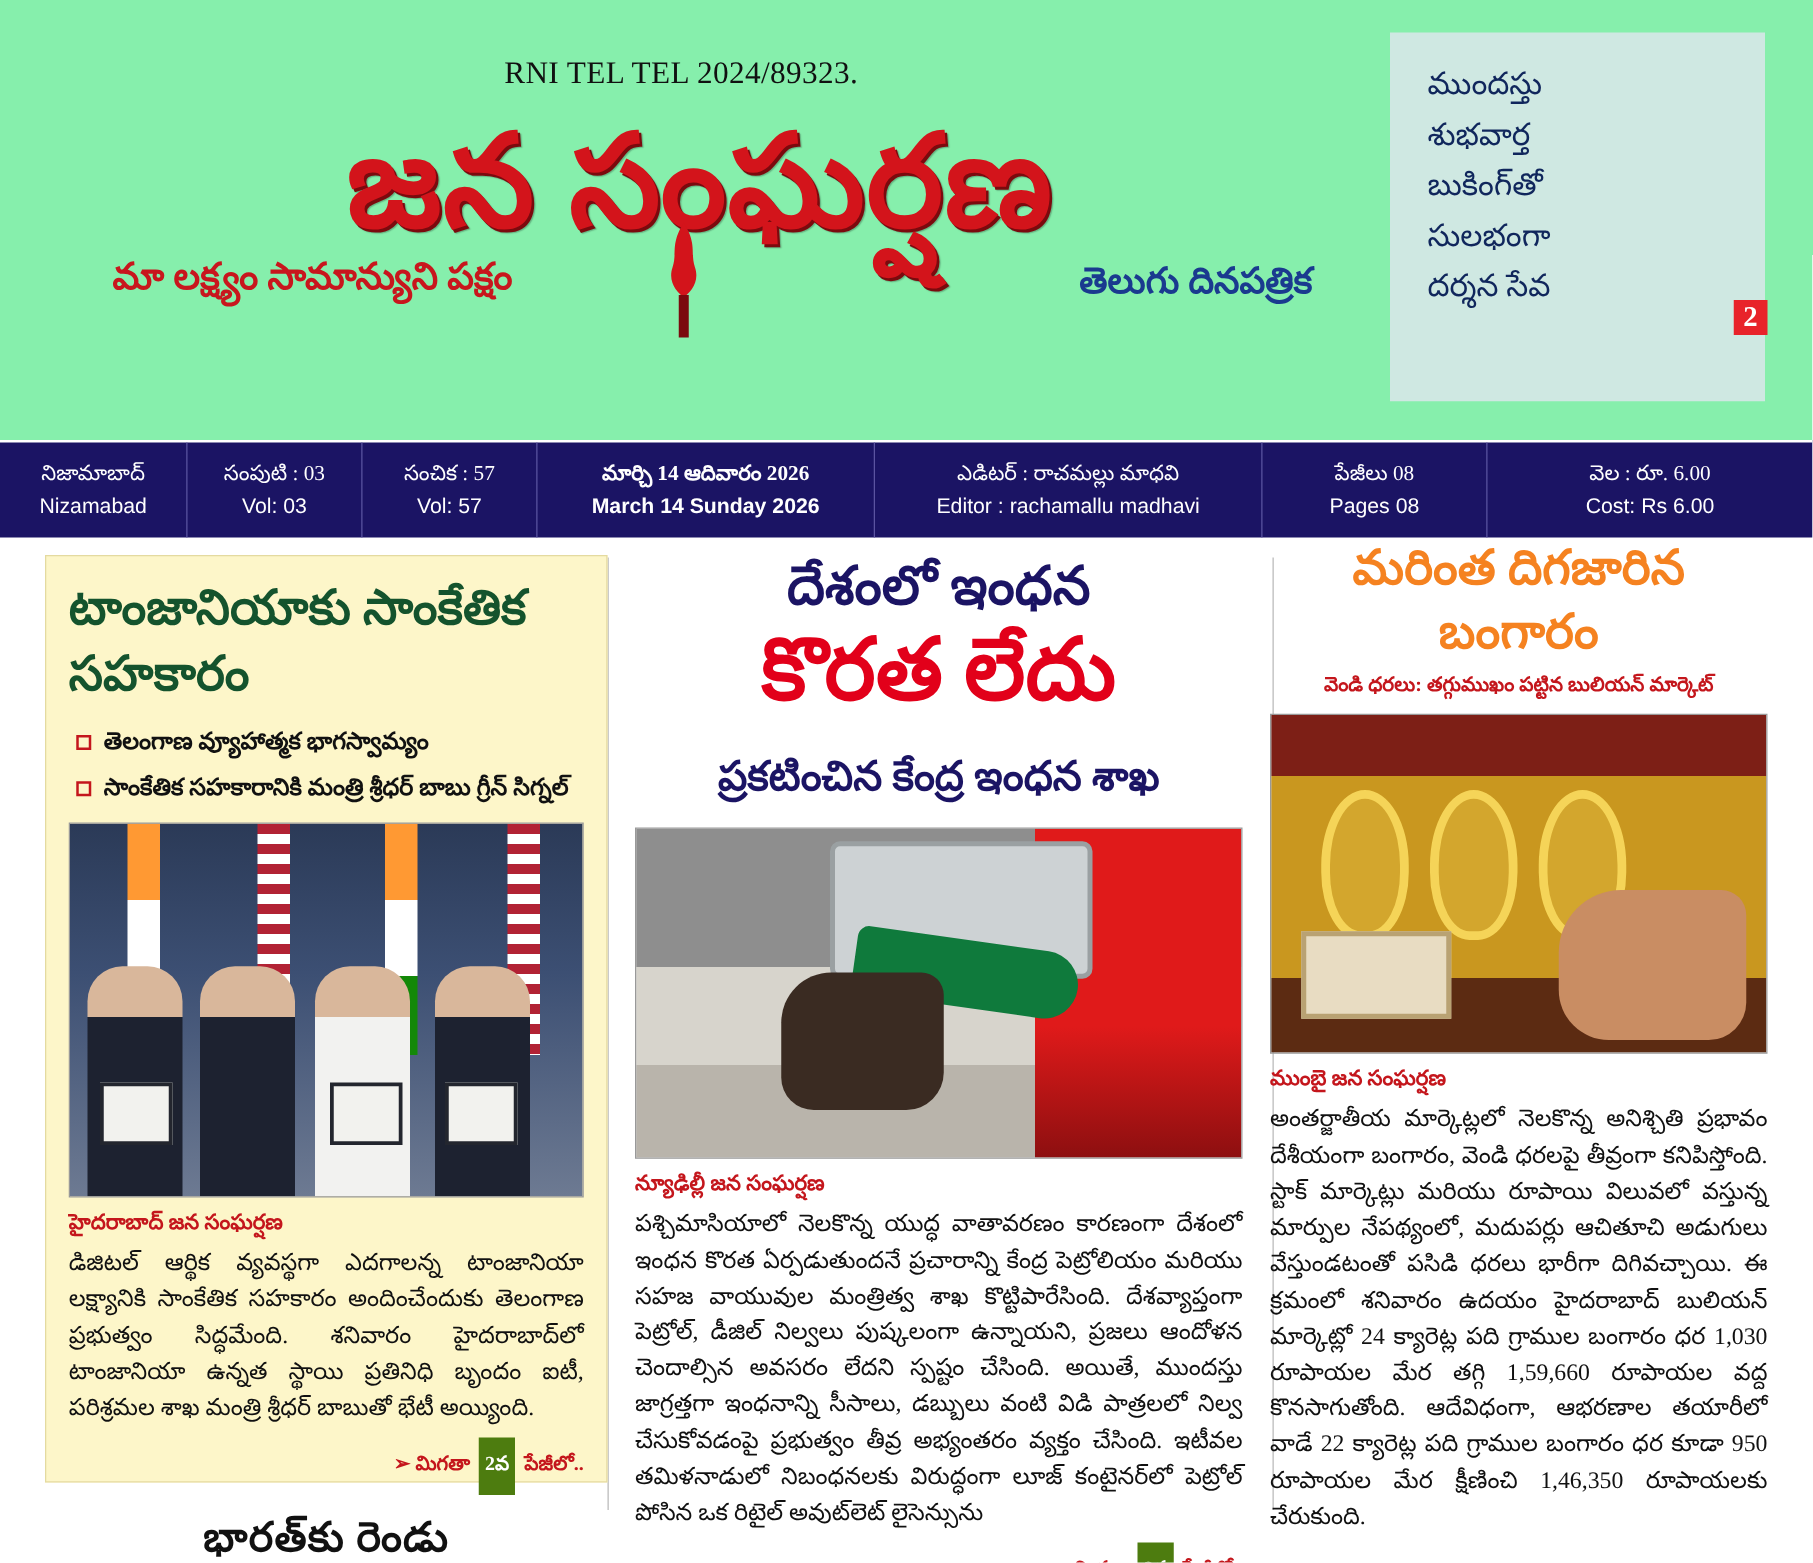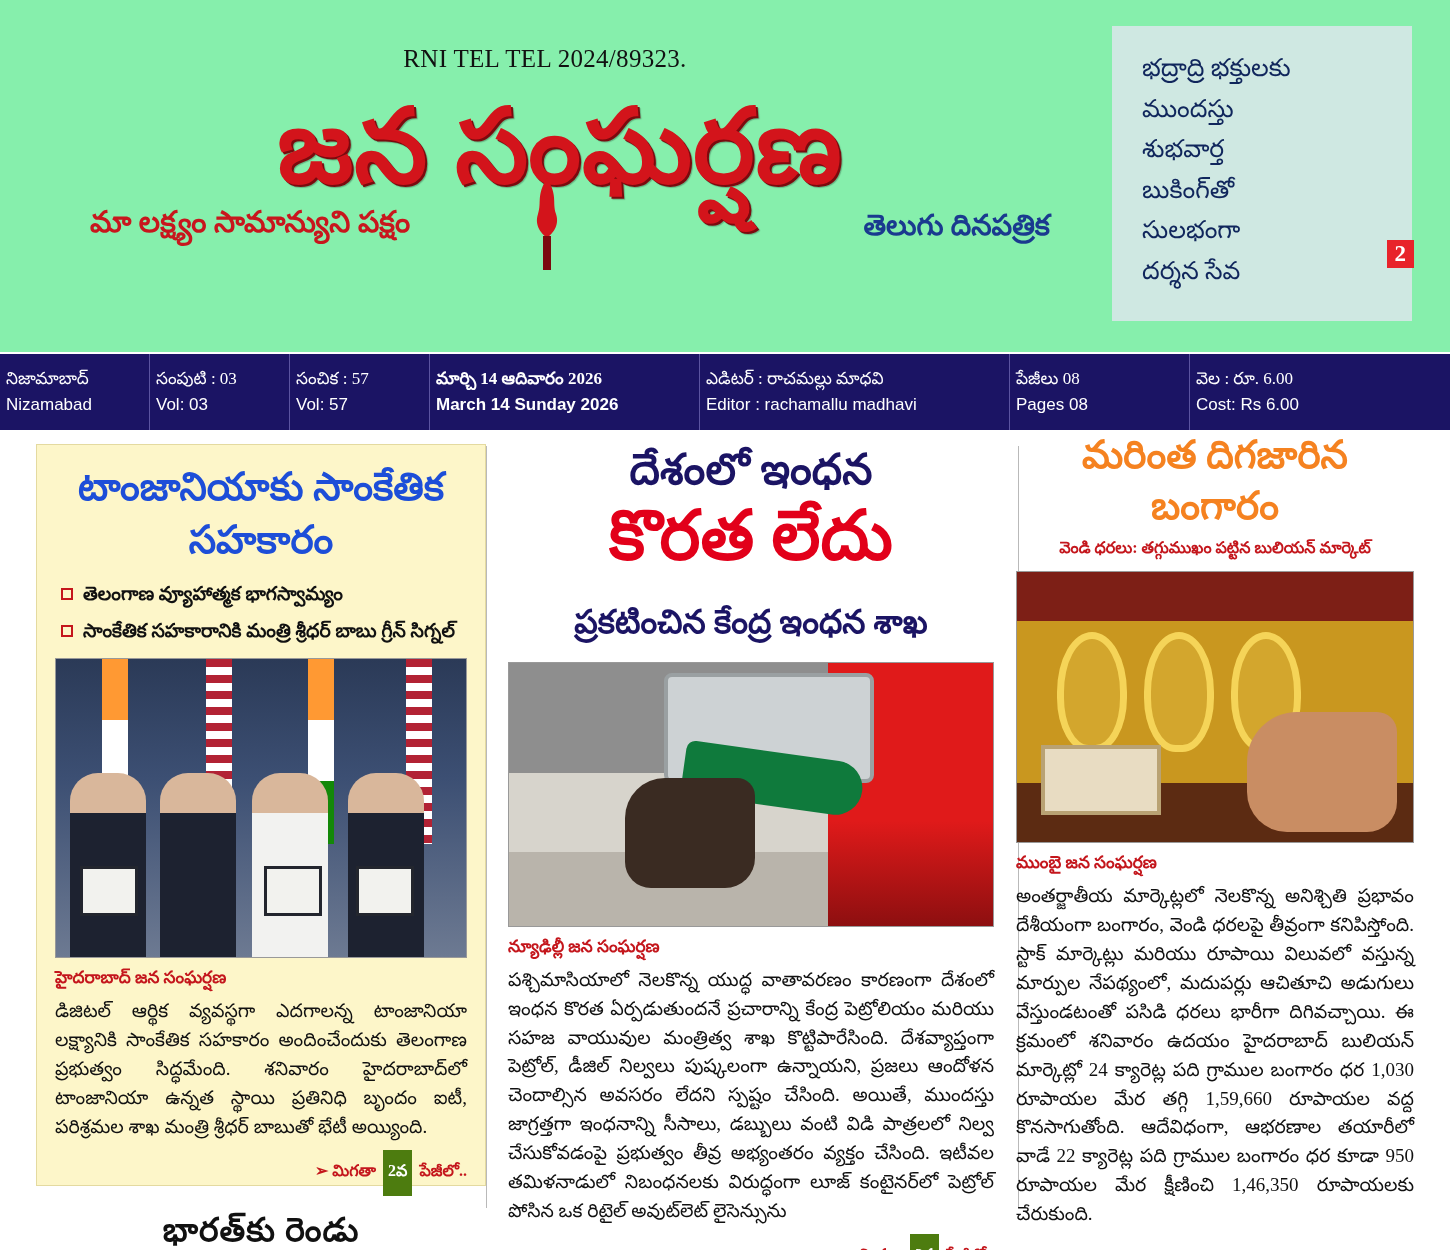--- a/index.html
+++ b/index.html
@@ -110,21 +110,21 @@
     height: 78px;
     background: #1b1464;
     color: #ffffff;
     border-top: 2px solid #fff;
   }
   .infocell {
     flex: 0 0 auto;
     border-right: 1px solid #5b54a0;
     display: flex;
     flex-direction: column;
-    align-items: flex-start;
+    align-items: center;
     justify-content: center;
     padding: 0 6px;
   }
   .infocell:last-child { border-right: none; }
   .info-te {
     font-family: "Liberation Serif", serif;
     font-size: 17px;
     line-height: 1.5;
     white-space: nowrap;
   }
@@ -163,22 +163,21 @@
   .left-box {
     background: #fdf6c9;
     border: 1px solid #e4daa0;
     padding: 16px 18px 18px 18px;
     height: 742px;
   }
   .left-head {
     font-family: "Liberation Serif", serif;
     font-size: 39px;
     font-weight: bold;
-    color: #1d4ed8;
-    text-align: center;
+    color: #14532d;
     line-height: 1.35;
     margin-bottom: 14px;
   }
   .bullets { margin: 0 0 14px 6px; }
   .bullet {
     display: flex; align-items: flex-start; gap: 10px;
     margin-bottom: 9px;
   }
   .bullet .sq {
     width: 12px; height: 12px; margin-top: 8px;
@@ -358,21 +357,20 @@
         <path d="M27 2 C16 20 22 26 18 38 C14 50 22 58 27 62 C32 58 40 50 36 38 C32 26 38 20 27 2 Z" fill="#d3141b"></path>
         <rect x="23" y="60" width="8" height="34" fill="#7b0a0e"></rect>
       </svg>
       <div class="logo-sub-row">
         <div class="logo-sub-left">మా లక్ష్యం సామాన్యుని పక్షం</div>
         <div class="logo-sub-right">తెలుగు దినపత్రిక</div>
       </div>
     </div>
 
     <div class="teaser">
-      <div class="teaser-line">భద్రాద్రి భక్తులకు</div>
       <div class="teaser-line">ముందస్తు</div>
       <div class="teaser-line">శుభవార్త</div>
       <div class="teaser-line">బుకింగ్‌తో</div>
       <div class="teaser-line">సులభంగా</div>
       <div class="teaser-line">దర్శన సేవ</div>
     </div>
     <div class="teaser-page">2</div>
   </div>
 
   <div class="infobar">

